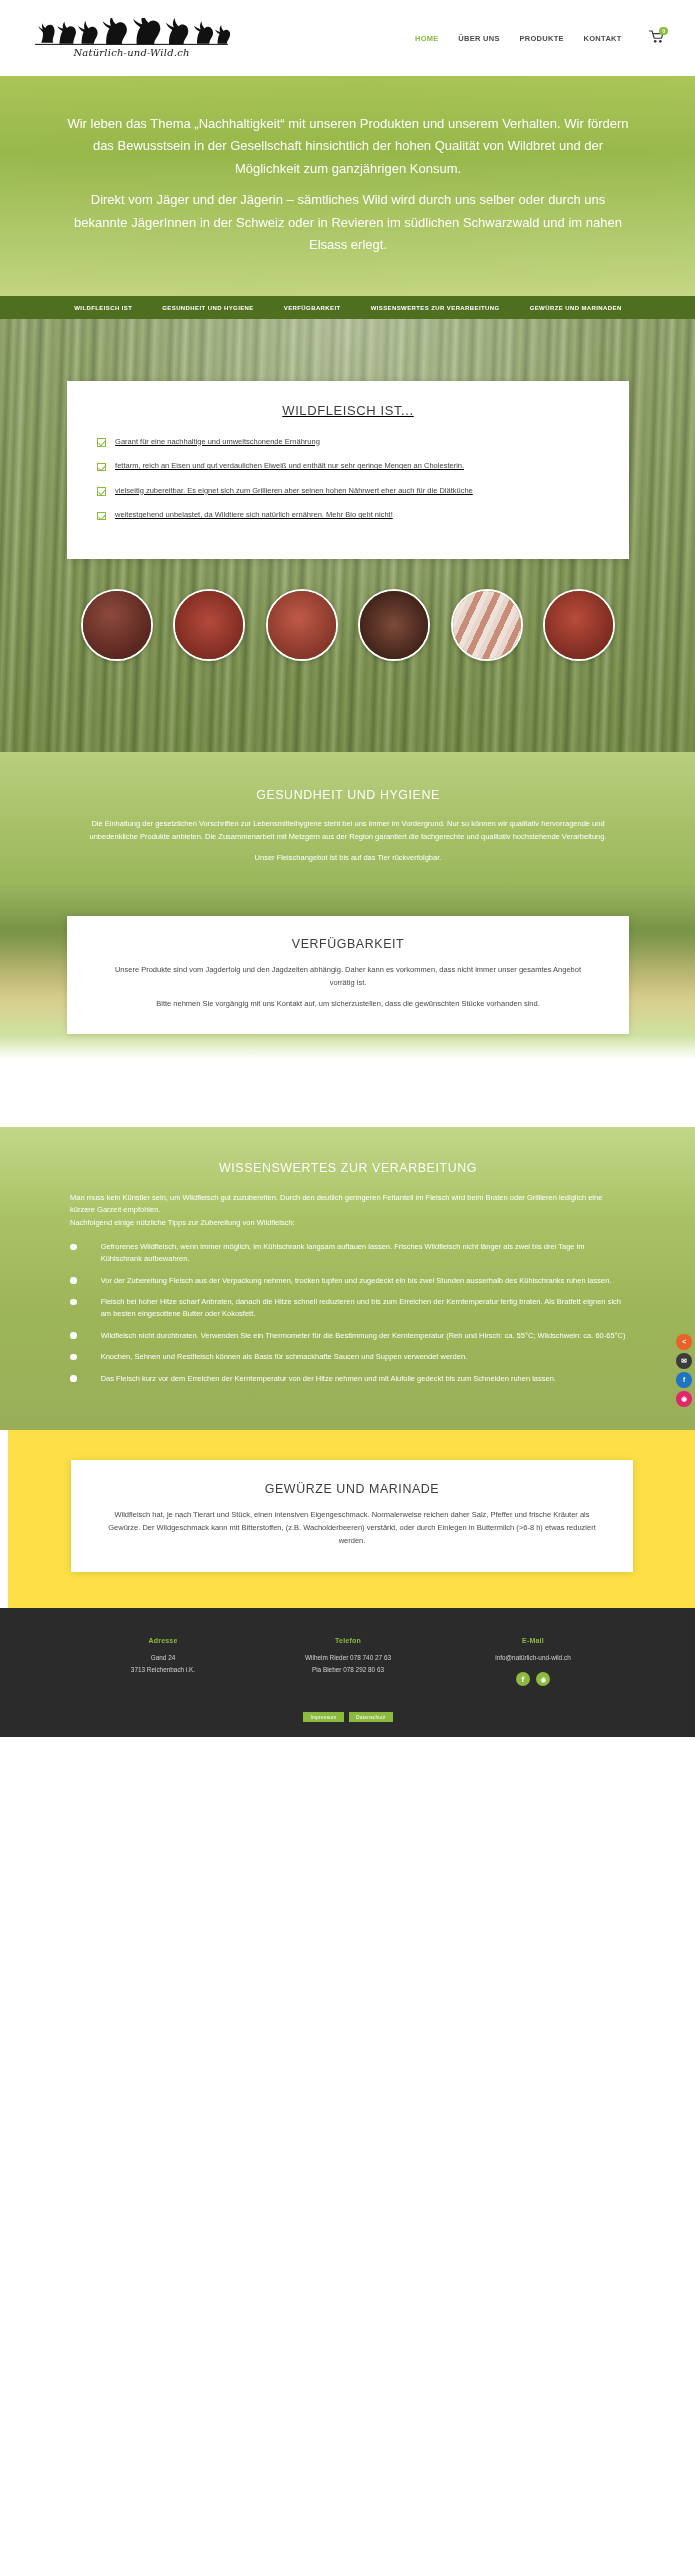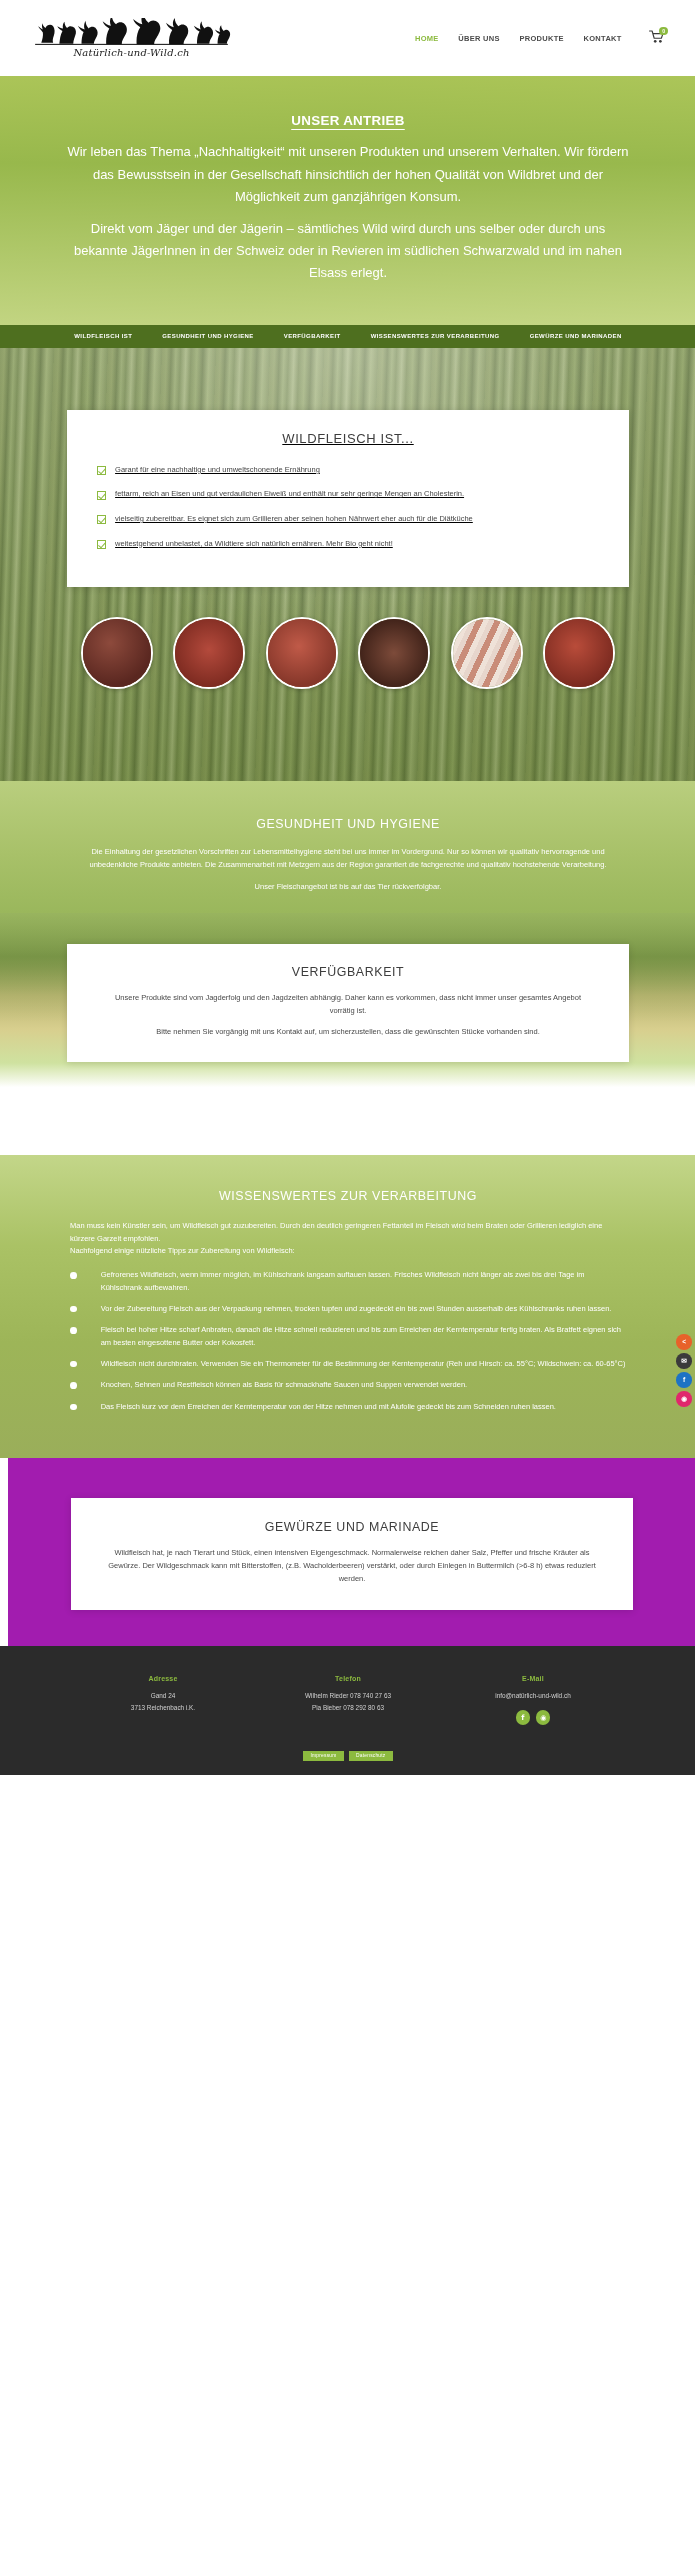--- a/index.html
+++ b/index.html
@@ -287,22 +287,22 @@
   .dot {
     flex: 0 0 auto;
     width: 6.7px; height: 6.7px;
     border-radius: 50%;
     background: #ffffff;
     margin-top: 2.6px;
   }
 
   
   .gewuerze {
-    background: #a21caf;
-    padding: 40px 0 36px;
+    background: #fde047;
+    padding: 30px 0 36px;
     margin-left: 8px;
   }
   .gewuerze .card { width: 562px; padding: 21.6px 36px 24px; }
   .gewuerze .card h2 { font-size: 12.4px; letter-spacing: 0.6px; margin-bottom: 13.4px; }
   .gewuerze .card p {
     text-align: center;
     font-size: 7.5px;
     line-height: 1.72;
     color: #4a4a4a;
   }
@@ -417,21 +417,20 @@
         <path d="M1 2h5l4 14h14l3-9H9" fill="none" stroke="#3a3a3a" stroke-width="2.2" stroke-linecap="round" stroke-linejoin="round"></path>
         <circle cx="12" cy="22" r="2.6" fill="#3a3a3a"></circle>
         <circle cx="22" cy="22" r="2.6" fill="#3a3a3a"></circle>
       </svg>
       <span class="cart-badge">0</span>
     </div>
   </nav>
 </div>
 
 <section class="antrieb">
-  <h2>UNSER ANTRIEB</h2>
   <p>Wir leben das Thema „Nachhaltigkeit“ mit unseren Produkten und unserem Verhalten. Wir fördern das Bewusstsein in der Gesellschaft hinsichtlich der hohen Qualität von Wildbret und der Möglichkeit zum ganzjährigen Konsum.</p>
   <p>Direkt vom Jäger und der Jägerin – sämtliches Wild wird durch uns selber oder durch uns bekannte JägerInnen in der Schweiz oder in Revieren im südlichen Schwarzwald und im nahen Elsass erlegt.</p>
 </section>
 
 <nav class="subnav">
   <a href="#">WILDFLEISCH IST</a>
   <a href="#">GESUNDHEIT UND HYGIENE</a>
   <a href="#">VERFÜGBARKEIT</a>
   <a href="#">WISSENSWERTES ZUR VERARBEITUNG</a>
   <a href="#">GEWÜRZE UND MARINADEN</a>

